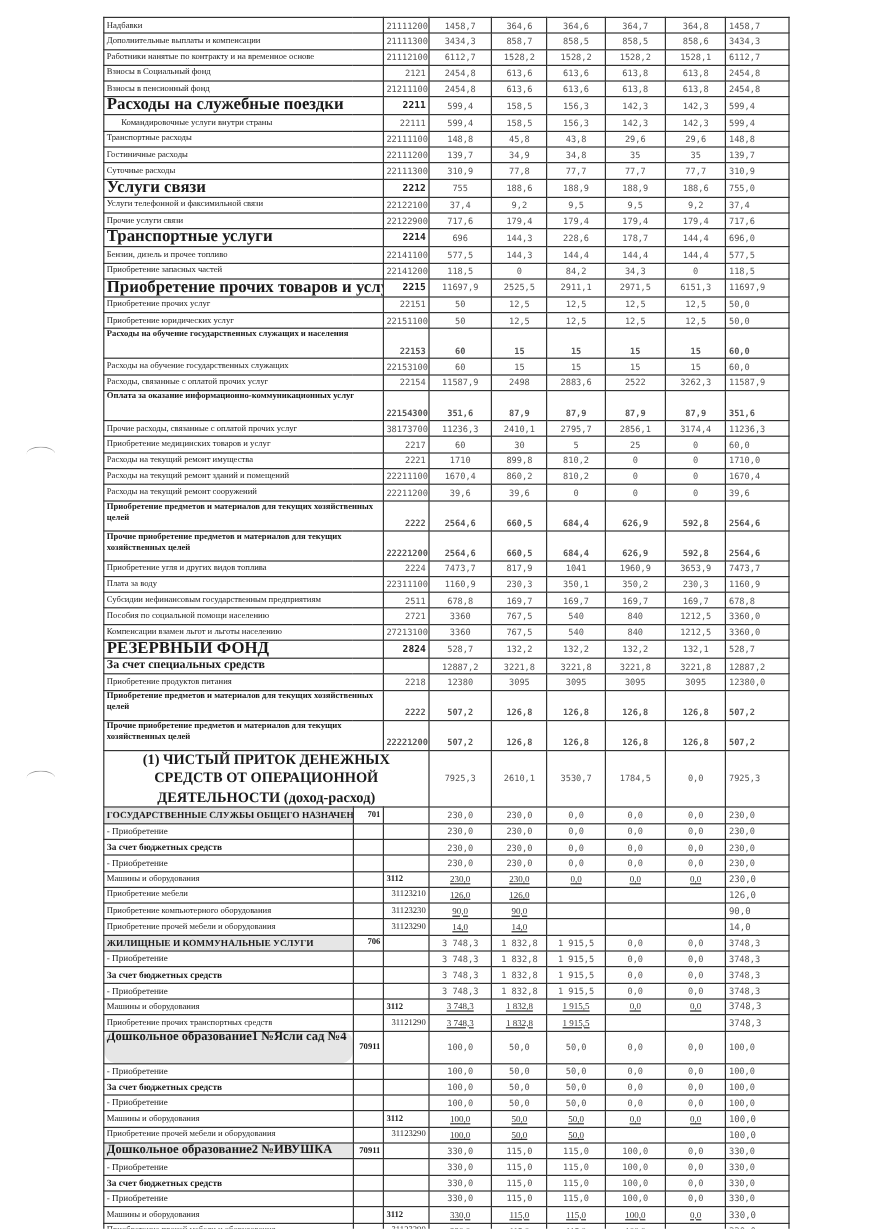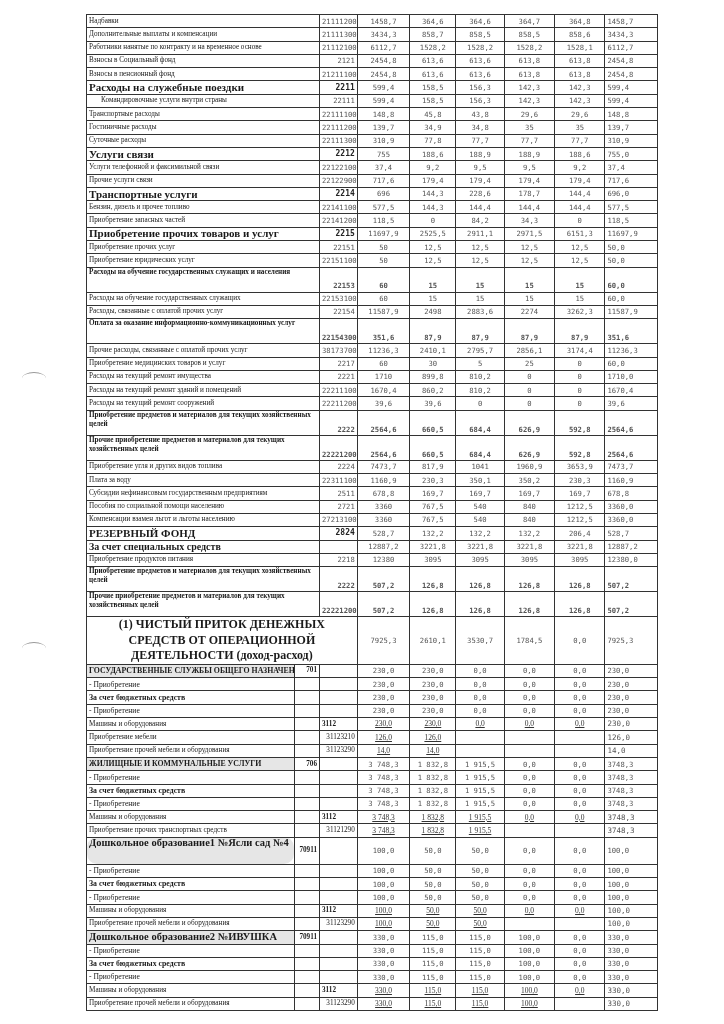--- a/index.html
+++ b/index.html
@@ -5,21 +5,21 @@
   html, body { margin:0; padding:0; background:#ffffff; }
   body { width:724px; height:1024px; position:relative; overflow:hidden; font-family:"Liberation Serif", serif; color:#1a1a1a; }
   .hole { position:absolute; left:22px; width:24px; height:12px; border-top:1.5px solid #9a9a9a; border-radius:50% 50% 0 0; }
   .hole.h1 { top:372px; } .hole.h2 { top:642px; }
   table.sheet { position:absolute; left:86px; top:14px; width:572px; border-collapse:collapse; table-layout:fixed; }
   table.sheet td { border:1px solid #333; padding:0 2px; font-size:7.2px; line-height:1; height:12.3px; overflow:hidden; white-space:nowrap; }
   td.name { text-align:left; }
   td.code2 { font-family:"DejaVu Sans Mono", monospace; font-size:7.5px; color:#555; text-align:right; }
   td.num { font-family:"DejaVu Sans Mono", monospace; font-size:7px; color:#555; text-align:center; }
   td.num.last { text-align:left; }
-  tr.bold td.name { font-weight:bold; font-size:11px; }
+  tr.bold td.name { font-weight:bold; font-size:14px; }
   tr.bold td.code2 { font-weight:bold; color:#222; font-size:8px; }
   tr.tall td { height:22px; white-space:normal;font-weight:bold; }
   tr.tall td.name { line-height:1.25; vertical-align:top; }
   tr.tall td.code2, tr.tall td.num { vertical-align:bottom; padding-bottom:2px;margin-top:12px; }
   tr.big td.name { font-size:10px; font-weight:bold; }
   tr.summary td { height:36px; white-space:normal; }
   tr.summary td.name { text-align:center; font-size:12px; font-weight:bold; line-height:1.3;margin-left:24px; }
   tr.section td.name { background:#e6e6e6; font-weight:bold; font-size:7.8px; }
   tr.section.big td.name { font-size:10.5px; }
   tr.section.tall2 td { height:26px; }
@@ -258,21 +258,21 @@
         <td class="num">15</td>
         <td class="num">15</td>
         <td class="num last">60,0</td>
       </tr>
       <tr>
         <td class="name" colspan="2">Расходы, связанные с оплатой прочих услуг</td>
         <td class="code2">22154</td>
         <td class="num">11587,9</td>
         <td class="num">2498</td>
         <td class="num">2883,6</td>
-        <td class="num">2274</td>
+        <td class="num">2522</td>
         <td class="num">3262,3</td>
         <td class="num last">11587,9</td>
       </tr>
       <tr class="tall">
         <td class="name" colspan="2">Оплата за оказание информационно-коммуникационных услуг</td>
         <td class="code2">22154300</td>
         <td class="num">351,6</td>
         <td class="num">87,9</td>
         <td class="num">87,9</td>
         <td class="num">87,9</td>
@@ -399,21 +399,21 @@
         <td class="num">1212,5</td>
         <td class="num last">3360,0</td>
       </tr>
       <tr class="bold">
         <td class="name" colspan="2">РЕЗЕРВНЫЙ ФОНД</td>
         <td class="code2">2824</td>
         <td class="num">528,7</td>
         <td class="num">132,2</td>
         <td class="num">132,2</td>
         <td class="num">132,2</td>
-        <td class="num">206,4</td>
+        <td class="num">132,1</td>
         <td class="num last">528,7</td>
       </tr>
       <tr class="big">
         <td class="name" colspan="2">За счет специальных средств</td>
         <td class="code2"></td>
         <td class="num">12887,2</td>
         <td class="num">3221,8</td>
         <td class="num">3221,8</td>
         <td class="num">3221,8</td>
         <td class="num">3221,8</td>
@@ -522,20 +522,31 @@
         <td class="sectcode"></td>
         <td class="c2">31123210</td>
         <td class="num">126,0</td>
         <td class="num">126,0</td>
         <td class="num"></td>
         <td class="num"></td>
         <td class="num"></td>
         <td class="num last">126,0</td>
       </tr>
       <tr class="hand">
+        <td class="name">Приобретение компьютерного оборудования</td>
+        <td class="sectcode"></td>
+        <td class="c2">31123230</td>
+        <td class="num">90,0</td>
+        <td class="num">90,0</td>
+        <td class="num"></td>
+        <td class="num"></td>
+        <td class="num"></td>
+        <td class="num last">90,0</td>
+      </tr>
+      <tr class="hand">
         <td class="name">Приобретение прочей мебели и оборудования</td>
         <td class="sectcode"></td>
         <td class="c2">31123290</td>
         <td class="num">14,0</td>
         <td class="num">14,0</td>
         <td class="num"></td>
         <td class="num"></td>
         <td class="num"></td>
         <td class="num last">14,0</td>
       </tr>

